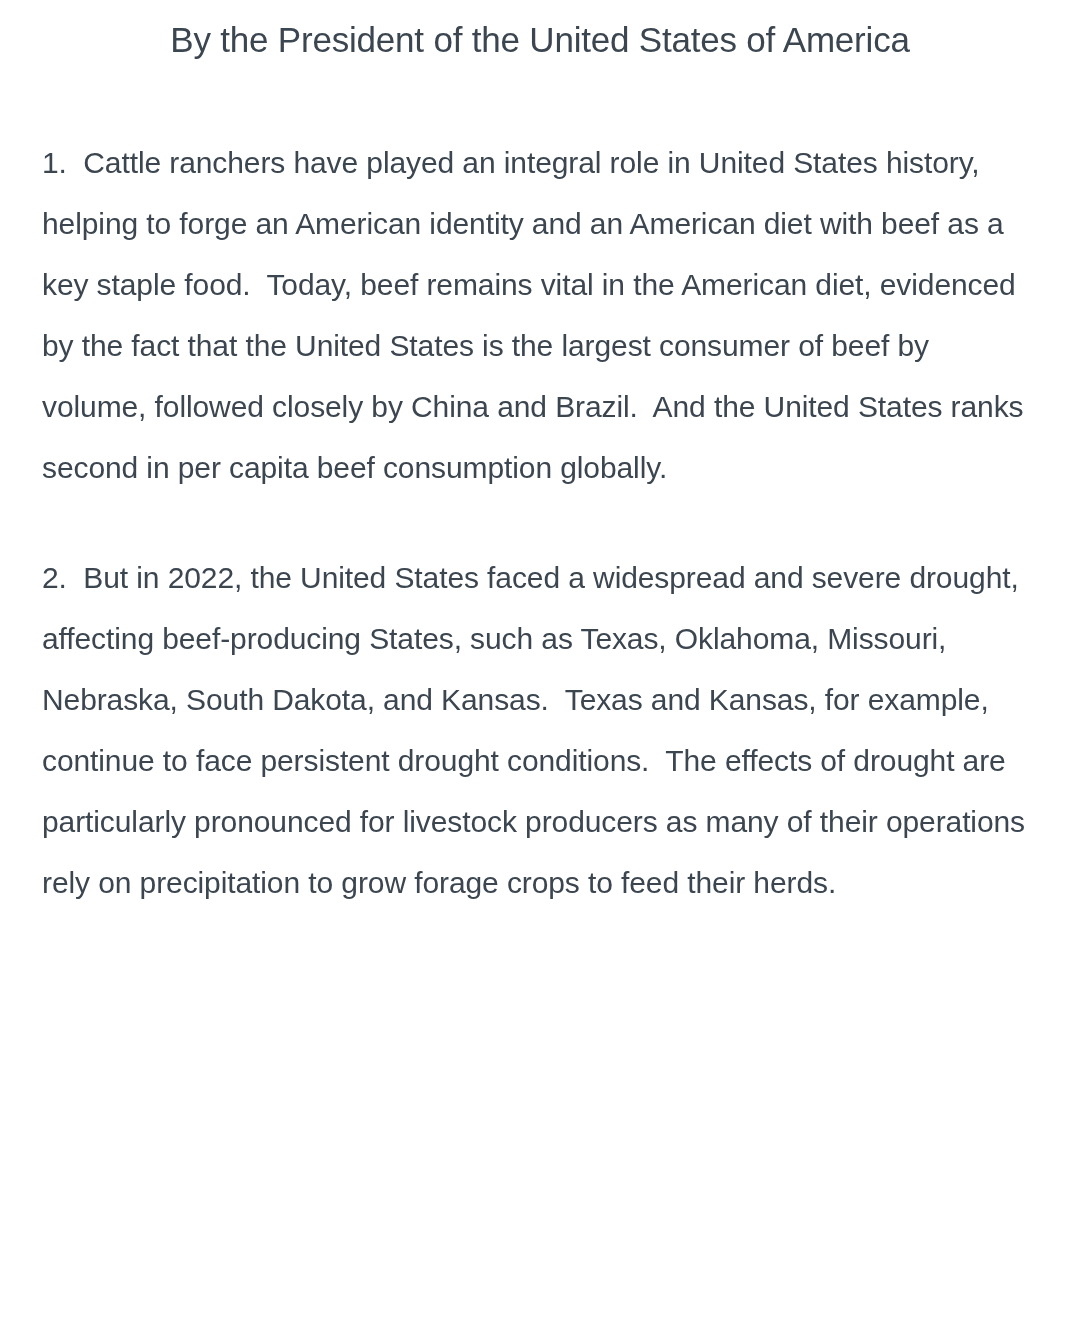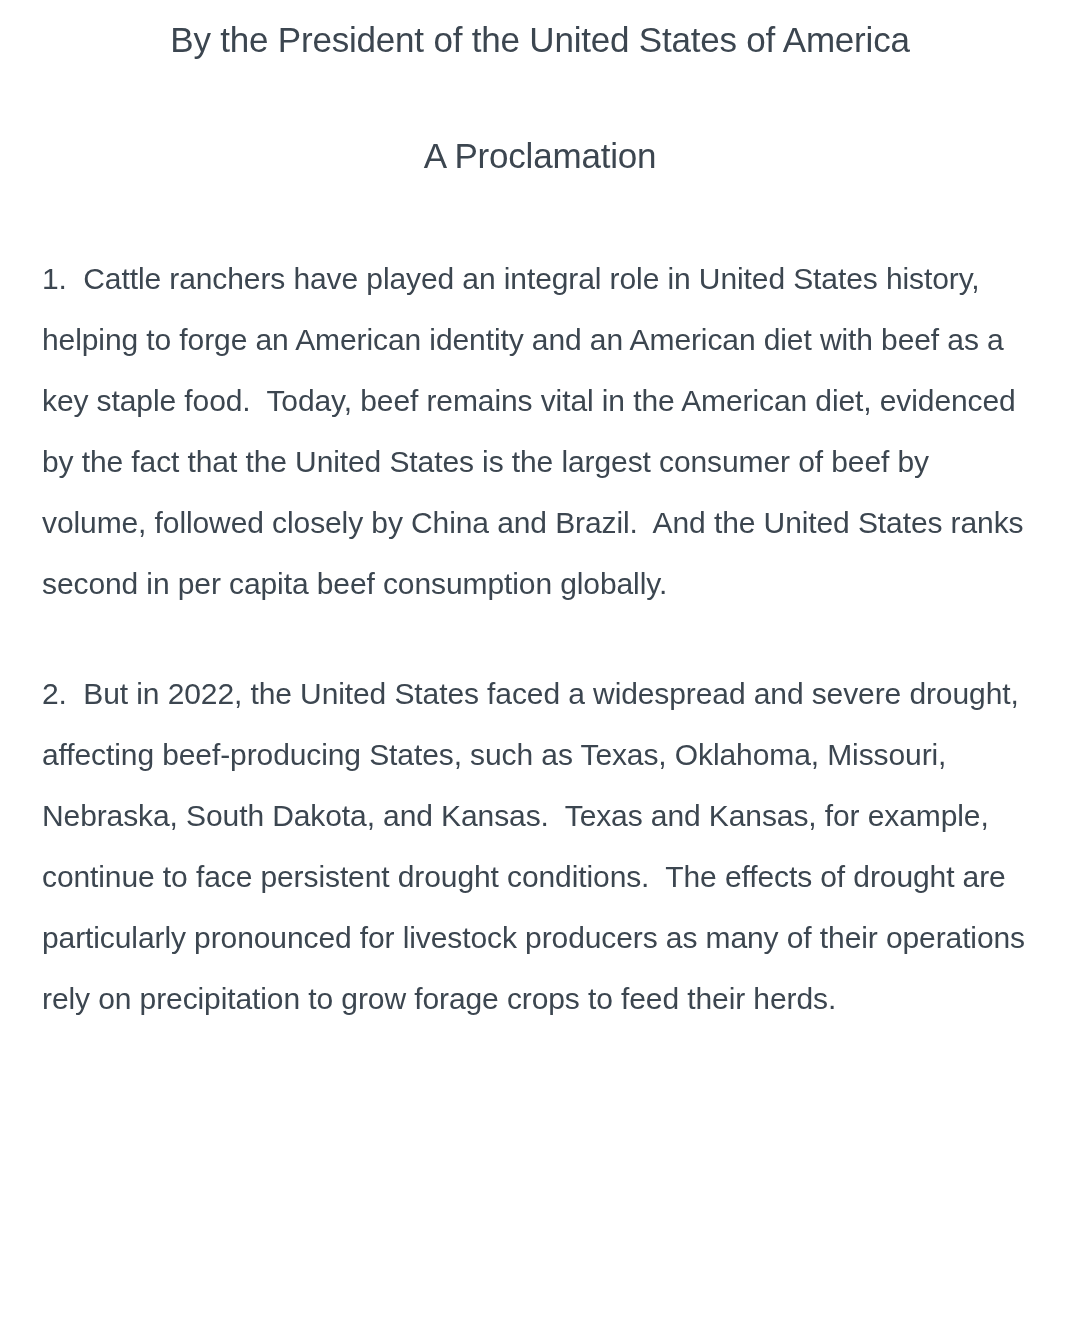--- a/index.html
+++ b/index.html
@@ -51,19 +51,18 @@
     margin-top: 49px;
   }
 </style>
 </head>
 <body>
 
 <div class="page">
 
   <div class="heading heading-1">By the President of the United States of America</div>
 
-  <div class="heading heading-2">A Proclamation</div>
 
   <p class="body-par par-1">1.  Cattle ranchers have played an integral role in United States history, helping to forge an American identity and an American diet with beef as a key staple food.  Today, beef remains vital in the American diet, evidenced by the fact that the United States is the largest consumer of beef by volume, followed closely by China and Brazil.  And the United States ranks second in per capita beef consumption globally.</p>
 
   <p class="body-par par-2">2.  But in 2022, the United States faced a widespread and severe drought, affecting beef-producing States, such as Texas, Oklahoma, Missouri, Nebraska, South Dakota, and Kansas.  Texas and Kansas, for example, continue to face persistent drought conditions.  The effects of drought are particularly pronounced for livestock producers as many of their operations rely on precipitation to grow forage crops to feed their herds.</p>
 
 </div>
 
 </body></html>

